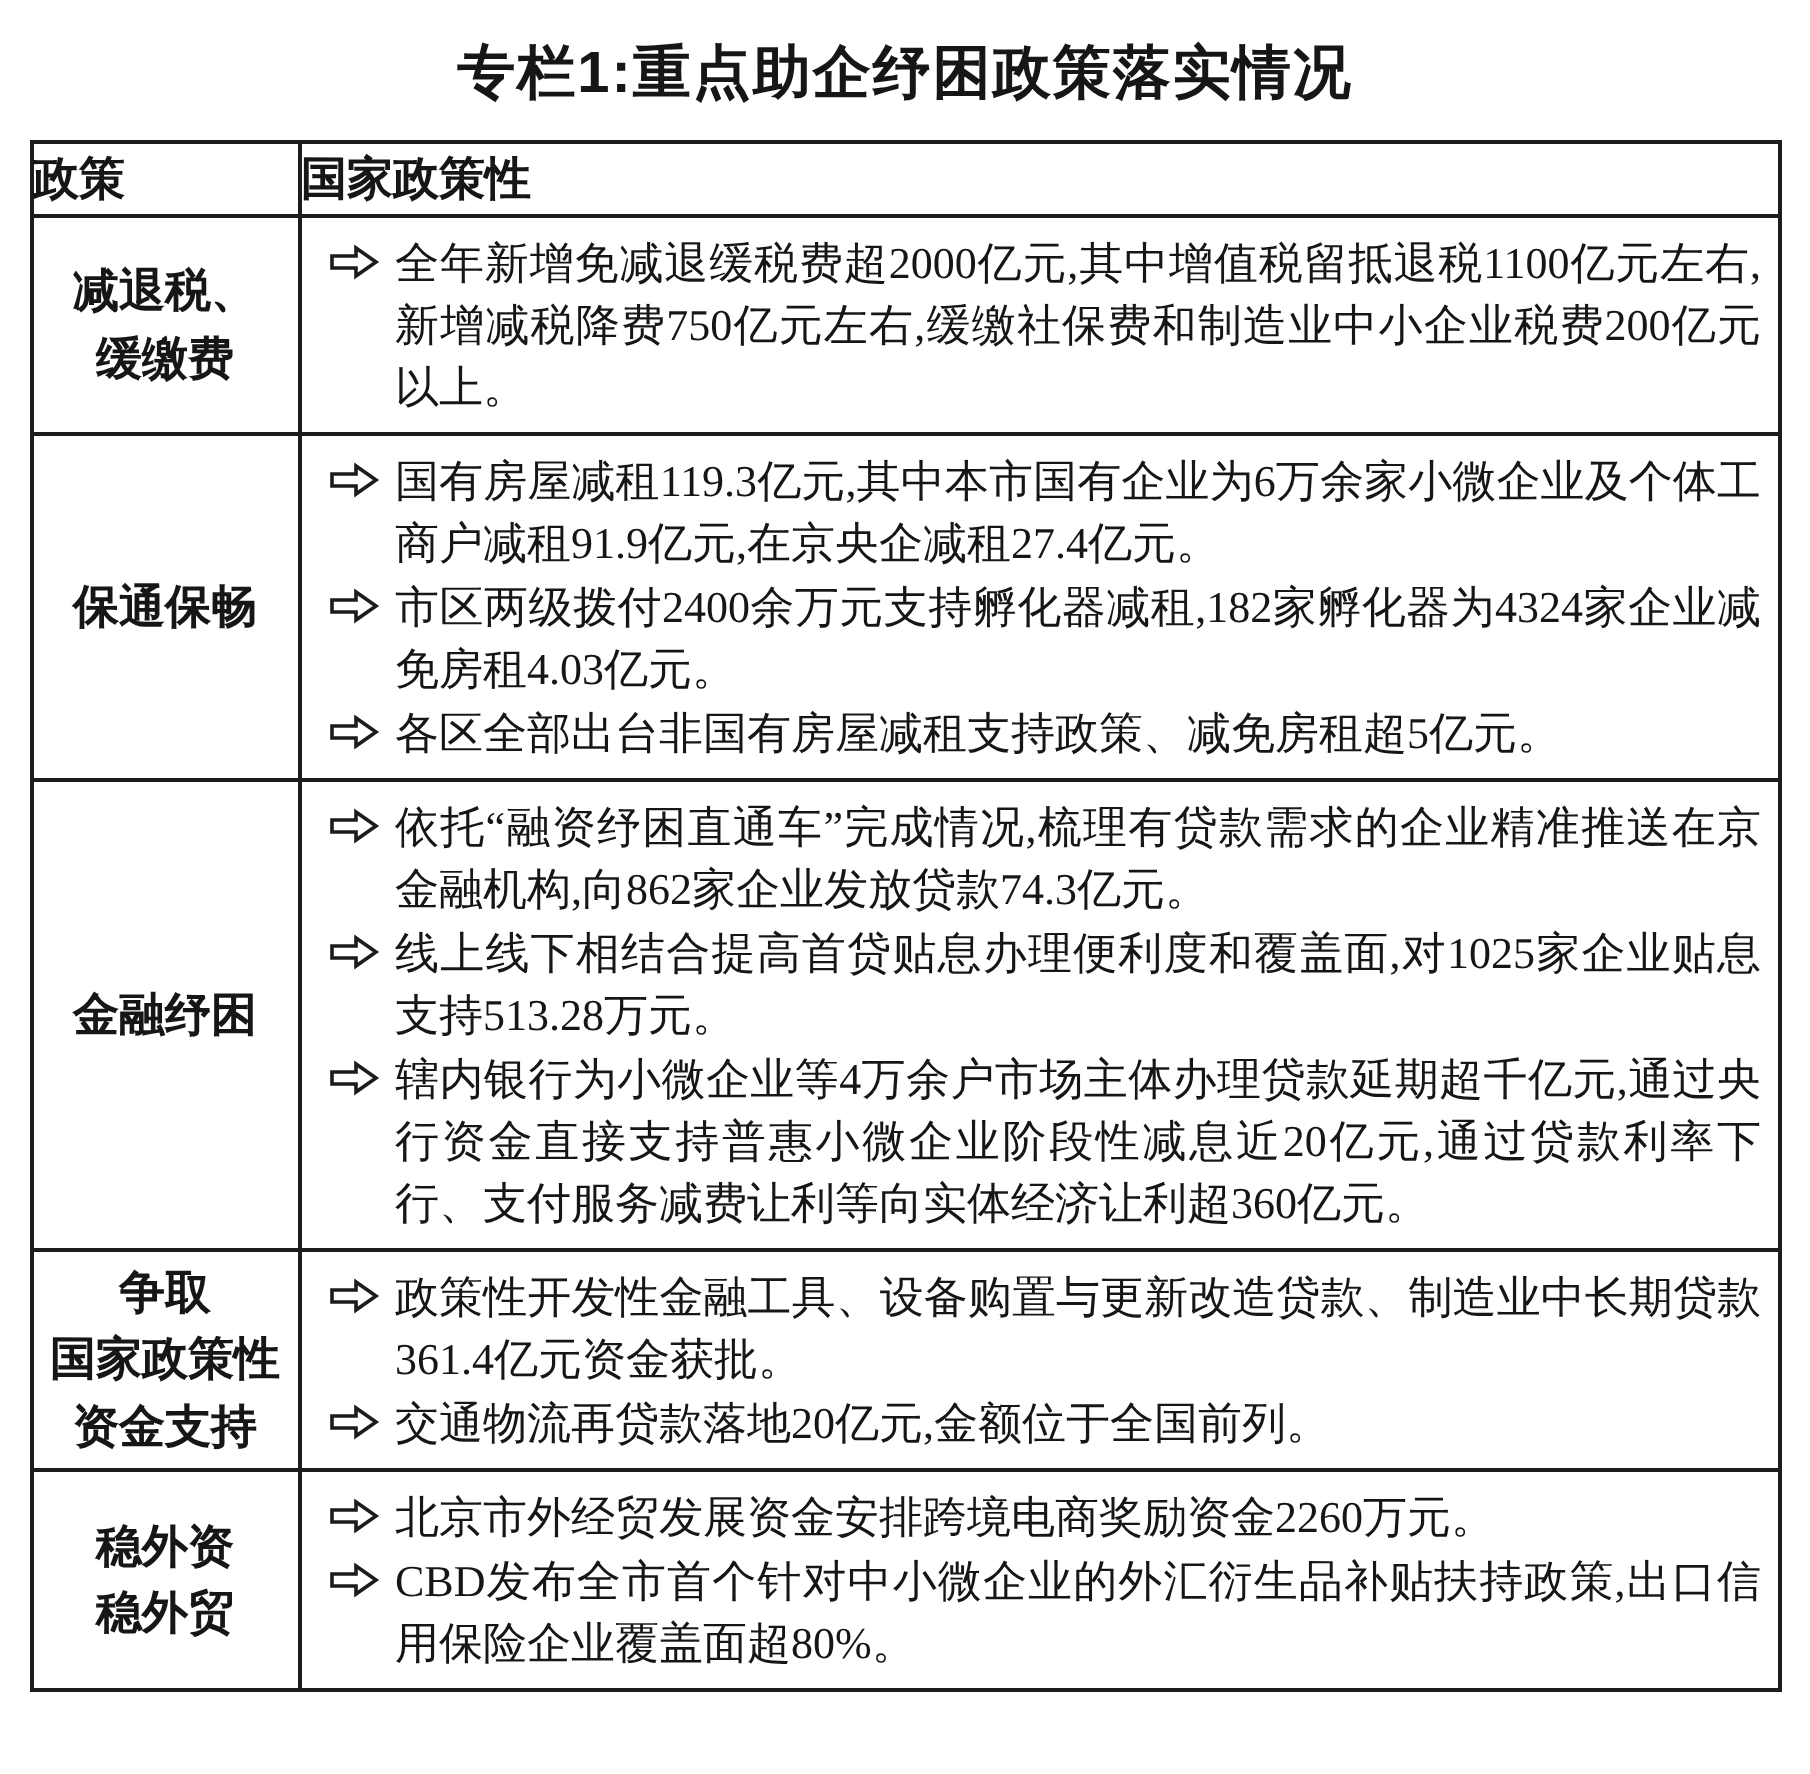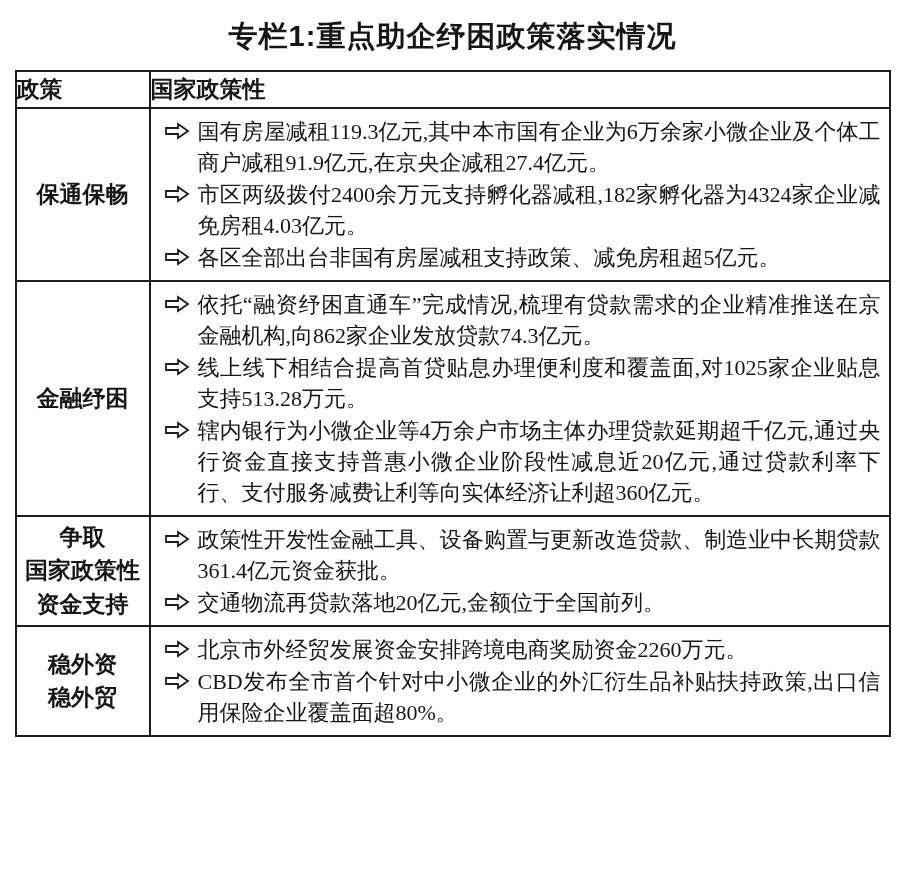--- a/index.html
+++ b/index.html
@@ -88,20 +88,32 @@
     <colgroup>
       <col class="col-policy">
       <col class="col-status">
     </colgroup>
     <tbody>
         <tr>
       <th class="header-cell">政策</th>
       <th class="header-cell">国家政策性</th>
     </tr>
 
+    <tr>
+      <td class="policy-cell">减退税、
+缓缴费</td>
+      <td class="status-cell">
+        <div class="bullet">
+          <svg class="arrow-icon" viewBox="0 0 26 18">
+                <path d="M2 6 H14 V2 L24 9 L14 16 V12 H2 Z" fill="#ffffff" stroke="#1c1c1c" stroke-width="1.8" stroke-linejoin="miter"></path>
+              </svg>
+          <span>全年新增免减退缓税费超2000亿元,其中增值税留抵退税1100亿元左右,新增减税降费750亿元左右,缓缴社保费和制造业中小企业税费200亿元以上。</span>
+        </div>
+      </td>
+    </tr>
 
     <tr>
       <td class="policy-cell">保通保畅</td>
       <td class="status-cell">
         <div class="bullet">
           <svg class="arrow-icon" viewBox="0 0 26 18">
                 <path d="M2 6 H14 V2 L24 9 L14 16 V12 H2 Z" fill="#ffffff" stroke="#1c1c1c" stroke-width="1.8" stroke-linejoin="miter"></path>
               </svg>
           <span>国有房屋减租119.3亿元,其中本市国有企业为6万余家小微企业及个体工商户减租91.9亿元,在京央企减租27.4亿元。</span>
         </div>

